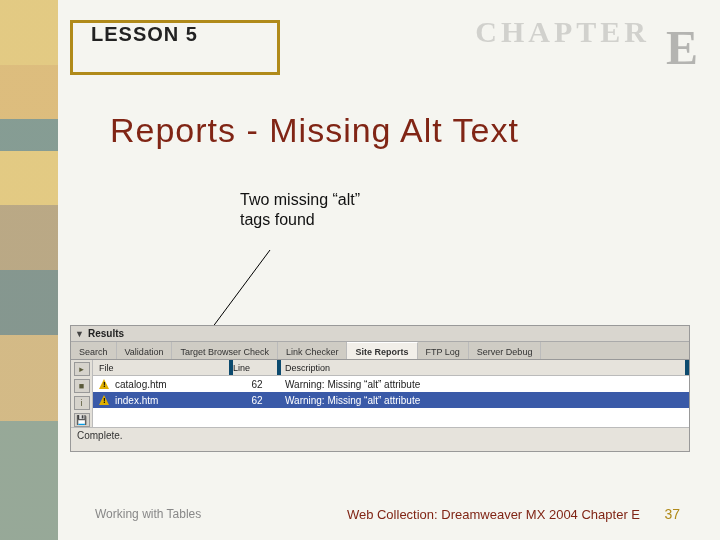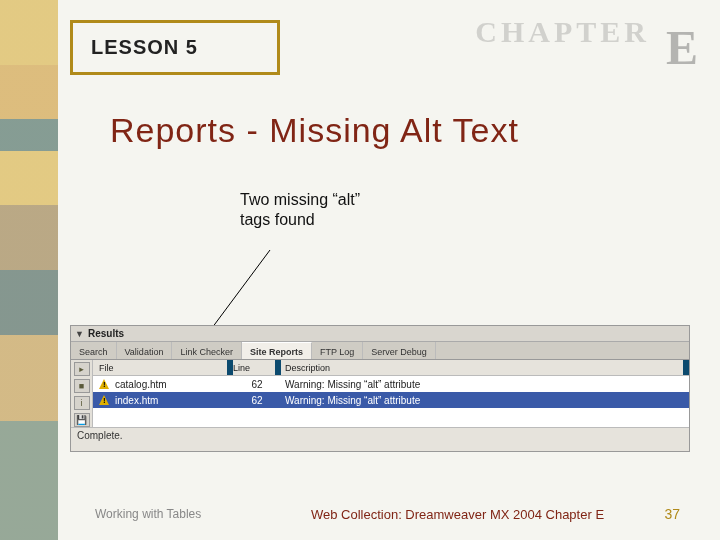--- a/index.html
+++ b/index.html
@@ -32,21 +32,20 @@
   }
 
   .lesson-box {
     position: absolute;
     left: 70px;
     top: 20px;
     width: 210px;
     height: 55px;
     border: 3px solid #b08a1a;
     display: flex;
-    align-items: center;
     padding-left: 18px;
     background: rgba(245,245,240,0.5);
   }
   .lesson-box span {
     font-family: "Arial Black", Arial, sans-serif;
     font-weight: 900;
     font-size: 20px;
     letter-spacing: 1px;
     color: #222;
   }
@@ -186,21 +185,21 @@
     background: #e6e3dc;
     border-bottom: 1px solid #bbb;
     height: 16px;
     align-items: center;
   }
   .col-file { width: 140px; padding-left: 6px; }
   .col-line { width: 48px; text-align: center; }
   .col-desc { flex: 1; padding-left: 4px; }
   .tbl-head > div {
     font-size: 9px;
-    border-right: 6px solid #0c4a6e;
+    border-right: 4px solid #0c4a6e;
     height: 100%;
     display: flex;
     align-items: center;
   }
 
   .tbl-row {
     display: flex;
     height: 16px;
     align-items: center;
     font-size: 10px;
@@ -250,21 +249,21 @@
     bottom: 18px;
     left: 0;
     width: 720px;
     display: flex;
     align-items: center;
     padding: 0 40px 0 95px;
     font-size: 12px;
     margin-top: 24px;
   }
   .footer-left { color: #888; flex: 0 0 180px; }
-  .footer-center { color: #802515; flex: 1; text-align: center; font-size: 13px; }
+  .footer-center { color: #802515; flex: 1; text-align: right; font-size: 13px; }
   .footer-right { color: #b08a1a; flex: 0 0 40px; text-align: right; font-size: 14px; }
 </style>
 </head>
 <body>
 
 <div class="left-strip"></div>
 
 <div class="lesson-box">
   <span>LESSON 5</span>
 </div>
@@ -284,20 +283,21 @@
 </svg>
 
 <div class="panel">
   <div class="panel-headerbar">
     <span class="tri">▼</span>
     <span class="title">Results</span>
   </div>
   <div class="panel-tabs" id="panel-tabs">
       <div class="panel-tab">Search</div>
       <div class="panel-tab">Validation</div>
+      <div class="panel-tab">Target Browser Check</div>
       <div class="panel-tab">Link Checker</div>
       <div class="panel-tab active">Site Reports</div>
       <div class="panel-tab">FTP Log</div>
       <div class="panel-tab">Server Debug</div>
     </div>
   <div class="panel-body">
     <div class="panel-sidebar">
       <div class="mini-btn">▸</div>
       <div class="mini-btn">■</div>
       <div class="mini-btn">i</div>

